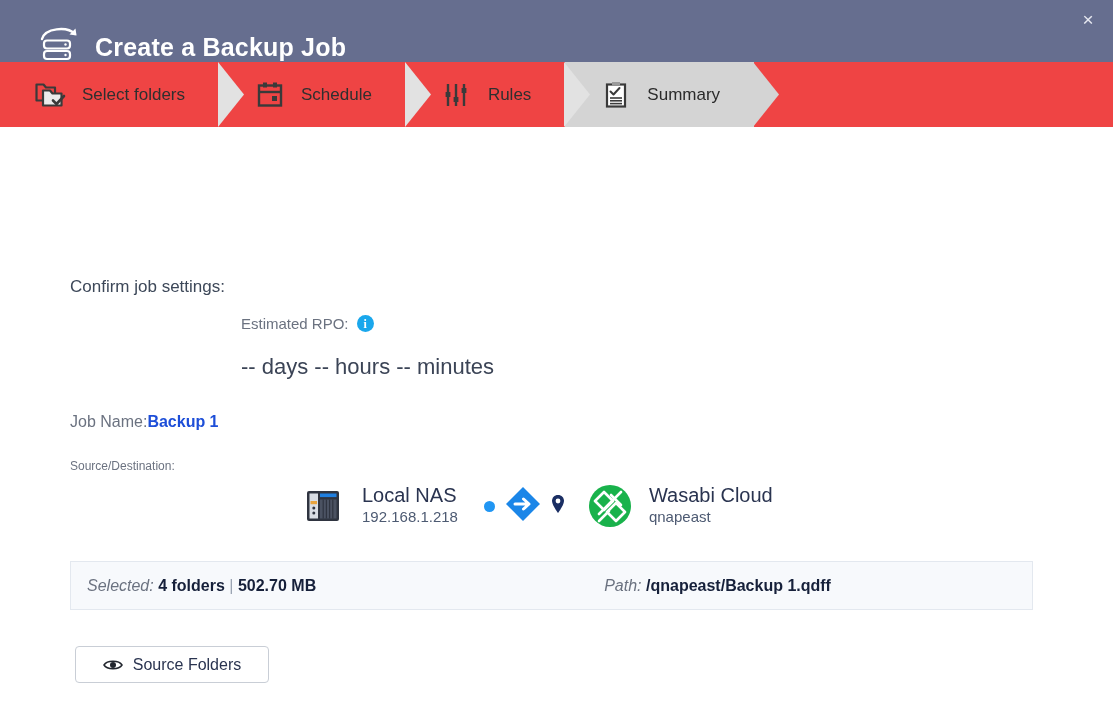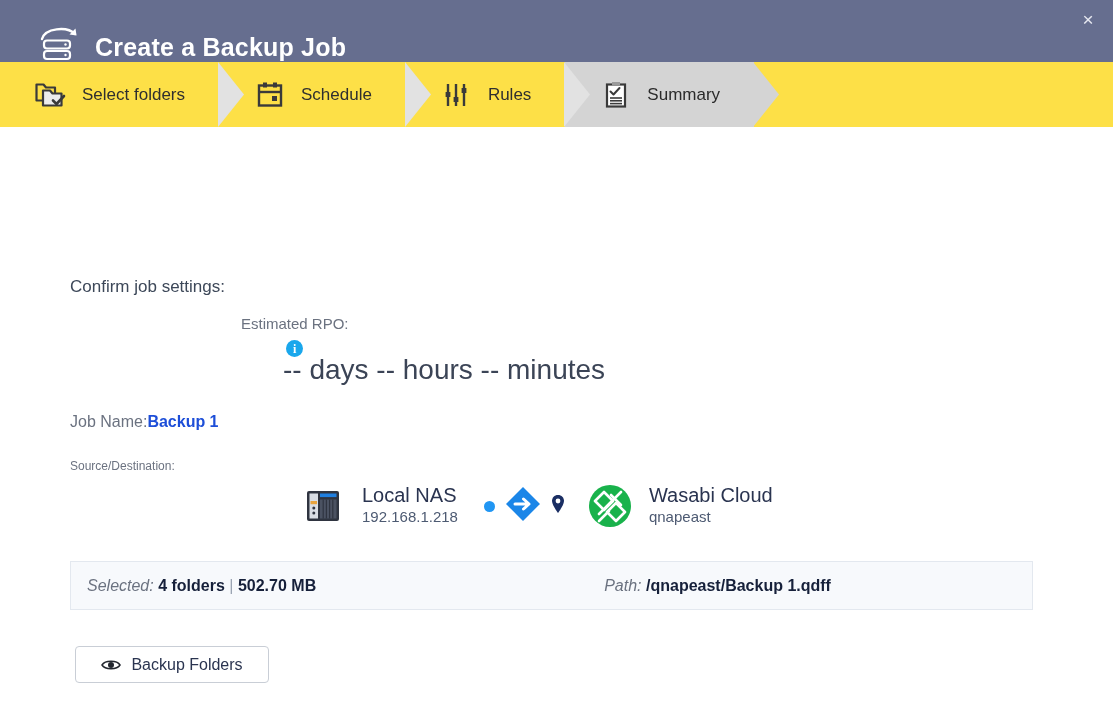--- a/index.html
+++ b/index.html
@@ -49,21 +49,21 @@
     color: #e6e8f0;
     font-size: 19px;
     line-height: 1;
     cursor: pointer;
     user-select: none;
   }
 
   
   .tabbar {
     height: 65px;
-    background: #fde047;
+    background: #ef4444;
     display: flex;
     align-items: stretch;
     position: relative;
   }
   .tab {
     position: relative;
     display: flex;
     align-items: center;
     padding-left: 34px;
     padding-right: 34px;
@@ -115,21 +115,20 @@
     font-size: 17px;
     color: #3d4859;
   }
   .rpo-label-row {
     position: absolute;
     left: 241px;
     top: 188px;
     display: flex;
     align-items: center;
     gap: 8px;
-    flex-direction: column;
   }
   .rpo-label {
     font-size: 15px;
     color: #6b7280;
   }
   .info-icon {
     width: 17px;
     height: 17px;
     border-radius: 50%;
     background: #1aa7ec;
@@ -140,24 +139,23 @@
     display: flex;
     align-items: center;
     justify-content: center;
     line-height: 1;
     cursor: default;
   }
   .rpo-value {
     position: absolute;
     left: 241px;
     top: 227px;
-    font-size: 28px;
+    font-size: 22px;
     color: #3b4456;
     white-space: nowrap;
-    margin-left: 42px;
   }
 
   .job-name-row {
     position: absolute;
     left: 70px;
     top: 286px;
     font-size: 16px;
   }
   .job-name-row .lbl { color: #6b7280; }
   .job-name-row .val { color: #1d4ed8; font-weight: bold; }
@@ -444,20 +442,20 @@
     <span class="seg path"><span class="lbl">Path:</span>&nbsp;<span class="val">/qnapeast/Backup 1.qdff</span></span>
   </div>
 
   <div class="src-folders-btn">
     <span class="eye-icon">
       <svg viewBox="0 0 20 14" width="20" height="14" aria-hidden="true">
         <path d="M1 7 C4 2, 16 2, 19 7 C16 12, 4 12, 1 7 Z" fill="none" stroke="#22262e" stroke-width="1.5"></path>
         <circle cx="10" cy="7" r="3" fill="#22262e"></circle>
       </svg>
     </span>
-    <span>Backup Folders</span>
+    <span>Source Folders</span>
   </div>
 
   <div class="schedule-row">
     <span class="lbl">Schedule:</span><span class="val">No schedule</span>
   </div>
 
 </div>
 
 </body></html>

